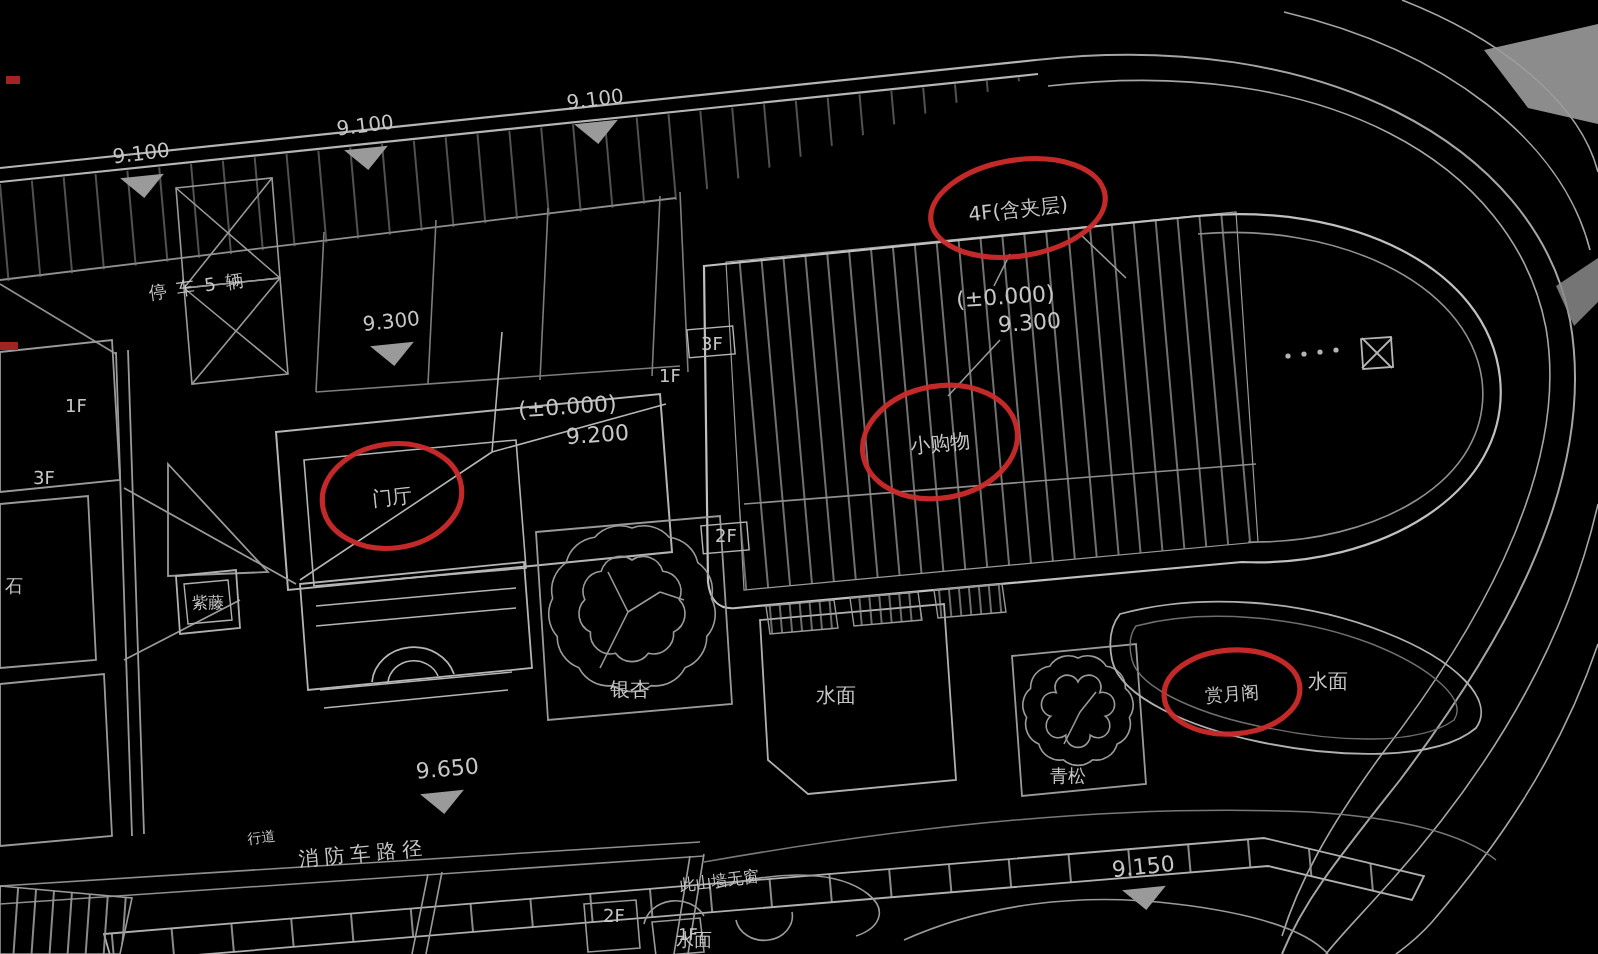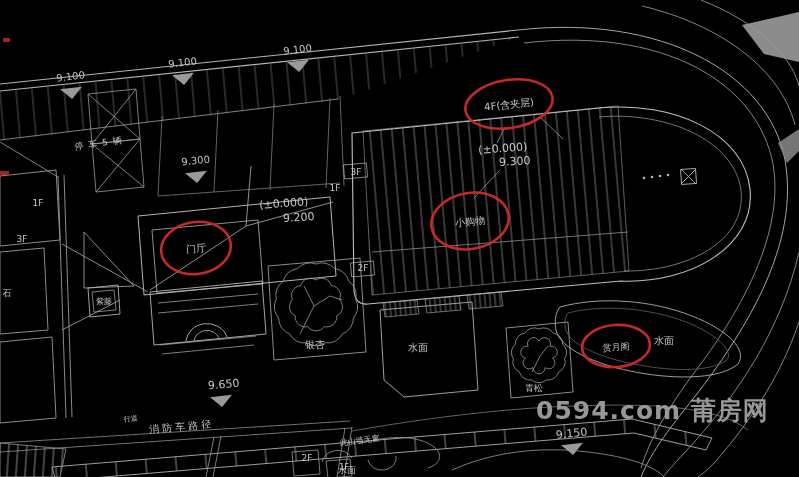--- a/index.html
+++ b/index.html
@@ -220,14 +220,13 @@
         <text x="509" y="108" fill="#c6c6c6" font-size="10" text-anchor="middle" transform="rotate(-6 509 104)">4F(含夹层)</text>
         <ellipse cx="470" cy="221" rx="39" ry="28" fill="none" stroke="#cf2b2b" stroke-width="2.6" opacity="0.95" transform="rotate(-10 470 221)"></ellipse>
         <text x="470" y="225" fill="#c6c6c6" font-size="10" text-anchor="middle" transform="rotate(-6 470 221)">小购物</text>
         <ellipse cx="196" cy="248" rx="35" ry="26" fill="none" stroke="#cf2b2b" stroke-width="2.6" opacity="0.95" transform="rotate(-8 196 248)"></ellipse>
         <text x="196" y="252" fill="#c6c6c6" font-size="10" text-anchor="middle" transform="rotate(-6 196 248)">门厅</text>
         <ellipse cx="616" cy="346" rx="34" ry="21" fill="none" stroke="#cf2b2b" stroke-width="2.6" opacity="0.95" transform="rotate(-4 616 346)"></ellipse>
         <text x="616" y="350" fill="#c6c6c6" font-size="9" text-anchor="middle" transform="rotate(-4 616 346)">赏月阁</text>
       </g>
   </svg>
 
-  <div id="watermark">0594.com 莆房网</div>
 </div>
 
 </body></html>

